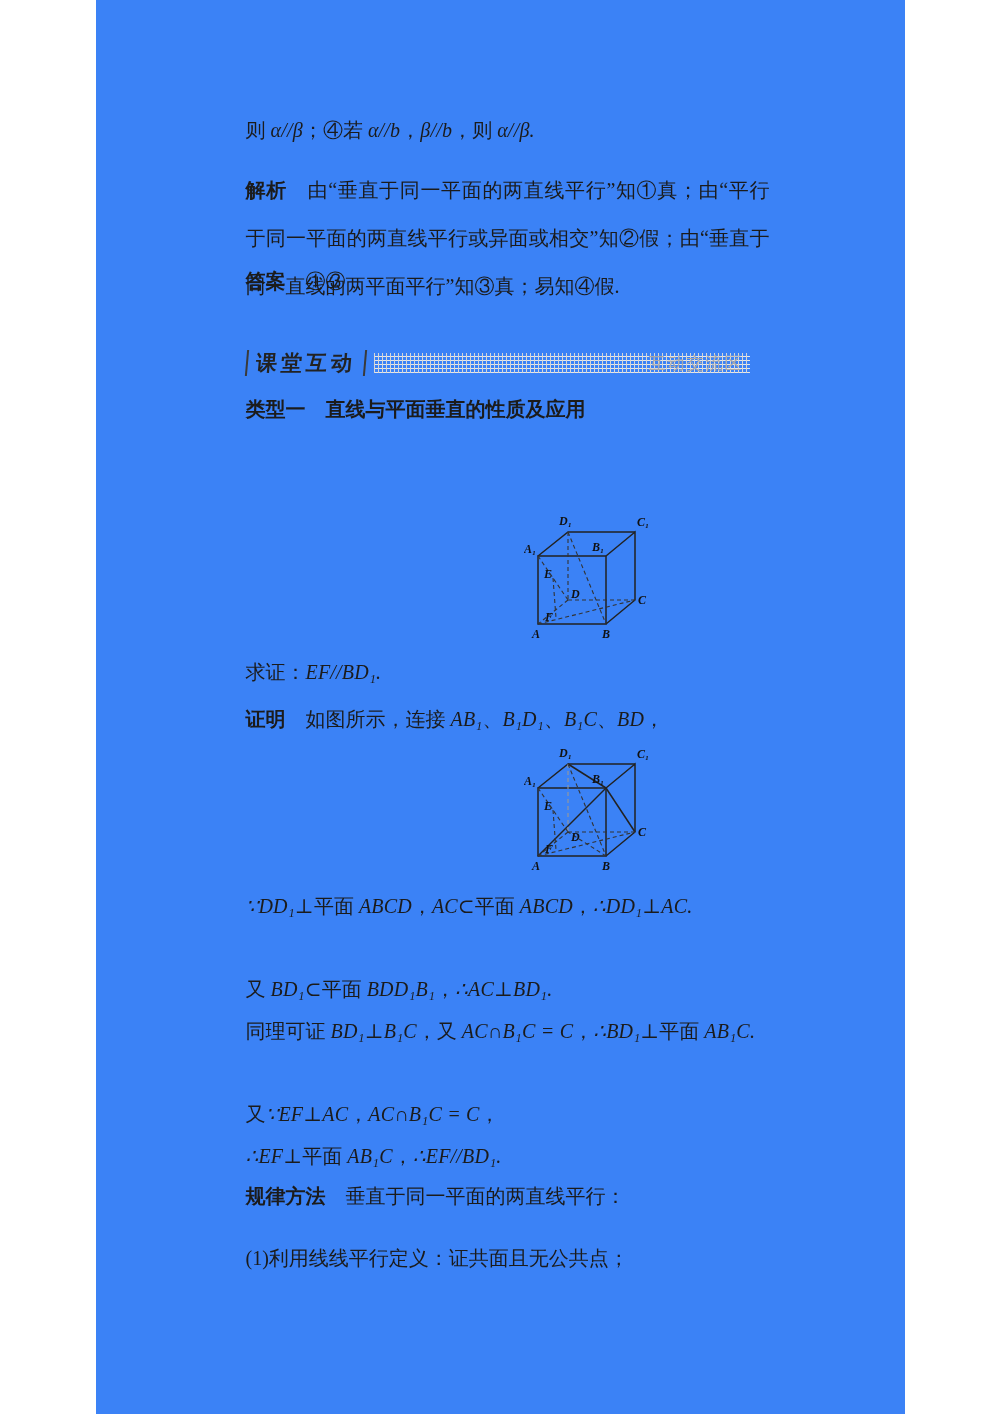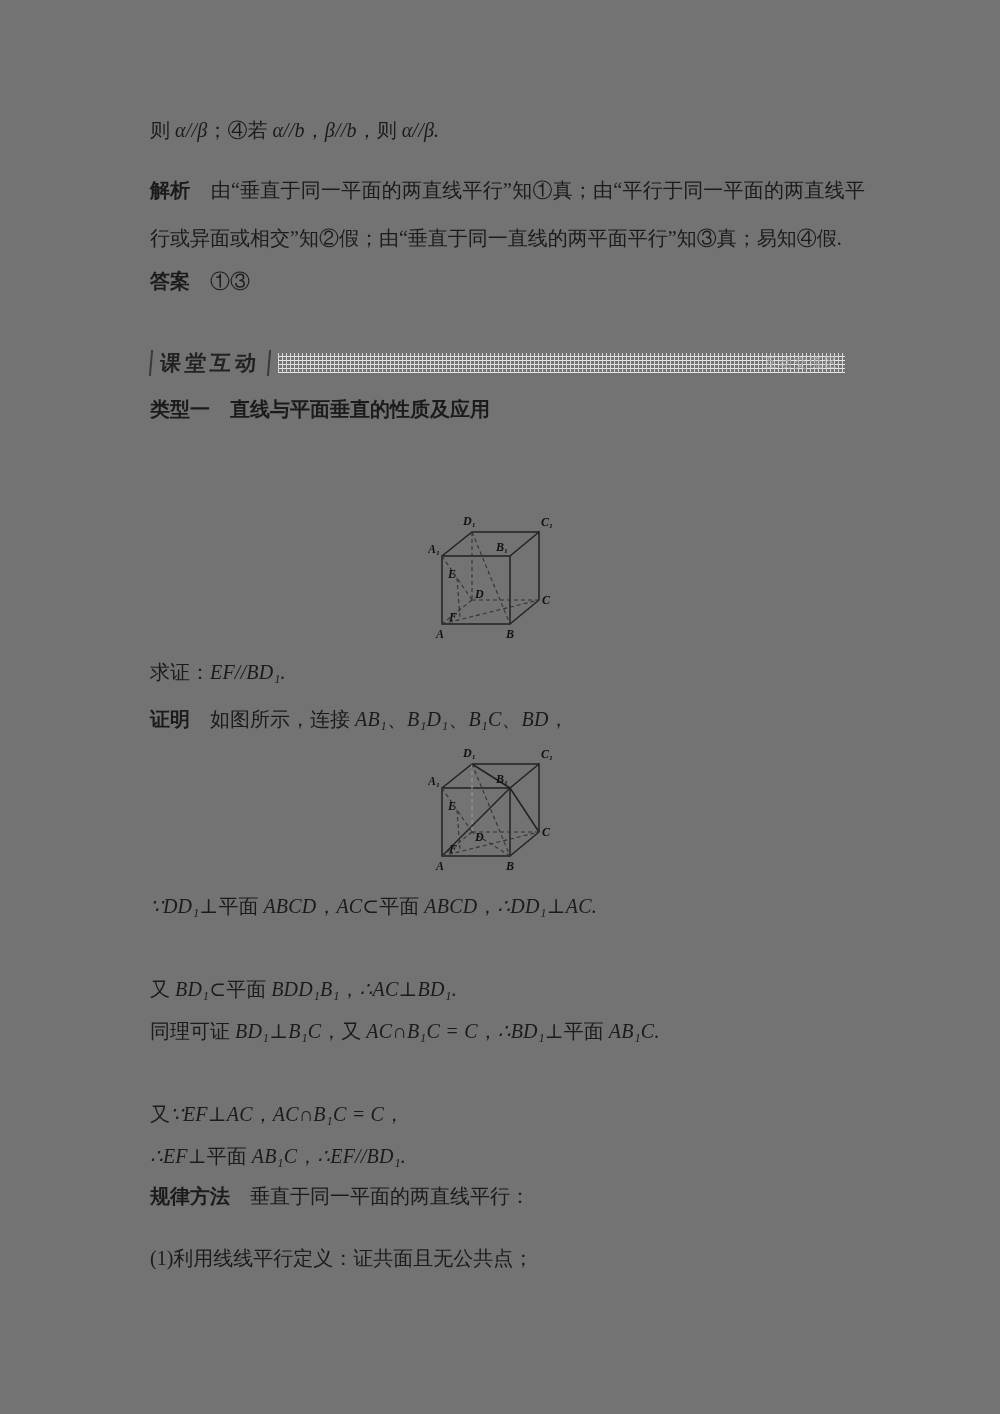--- a/index.html
+++ b/index.html
@@ -1,34 +1,34 @@
 <!DOCTYPE html>
 <html><head>
 <meta charset="utf-8">
 <style>
   html,body{margin:0;padding:0;background:#fff;}
-  .page{position:relative;width:1000px;height:1414px;margin:0 auto;background:#737373;
+  .page{position:relative;width:809px;height:1414px;margin:0 auto;background:#3b82f6;
         font-family:"Liberation Serif","DejaVu Serif",serif;color:#1b1b1b;overflow:hidden;}
   .blk{position:absolute;left:150px;right:135px;font-size:20px;line-height:30px;}
   .just{text-align:justify;}
   .sg-b{font-family:"Liberation Sans","DejaVu Sans",sans-serif;font-weight:700;font-style:normal;}
   .sg-m{font-style:italic;letter-spacing:.2px;}
   .sg-cn{font-style:normal;}
   .band{position:absolute;left:150px;right:155px;top:350px;height:26px;display:flex;align-items:center;}
   .band-title{display:inline-block;font-family:"Liberation Sans","DejaVu Sans",sans-serif;
         font-weight:700;font-size:21px;letter-spacing:4px;color:#222;
         border-left:2px solid #3a3a3a;border-right:2px solid #3a3a3a;
         padding:0 8px;line-height:26px;transform:skewX(-5deg);}
   .band-hatch{flex:1;height:20px;margin-left:8px;position:relative;
         background-image:
           repeating-linear-gradient(90deg,#d6d6d6 0 1px,rgba(0,0,0,0) 1px 4px),
           repeating-linear-gradient(0deg,#e7e7e7 0 1px,rgba(0,0,0,0) 1px 4px);}
   .band-right{position:absolute;right:6px;top:50%;transform:translateY(-50%);
         font-family:"Liberation Sans","DejaVu Sans",sans-serif;
-        font-size:13px;letter-spacing:2px;color:#a9a9a9;}
+        font-size:17px;letter-spacing:2px;color:#a9a9a9;}
   .type-line{font-family:"Liberation Sans","DejaVu Sans",sans-serif;font-weight:700;font-size:20px;}
   .fig{position:absolute;}
   .fig text{font-size:12px;font-style:italic;font-weight:700;
         font-family:"Liberation Serif","DejaVu Serif",serif;fill:#111;}
 </style>
 </head>
 <body>
 
 <div class="page">
 

